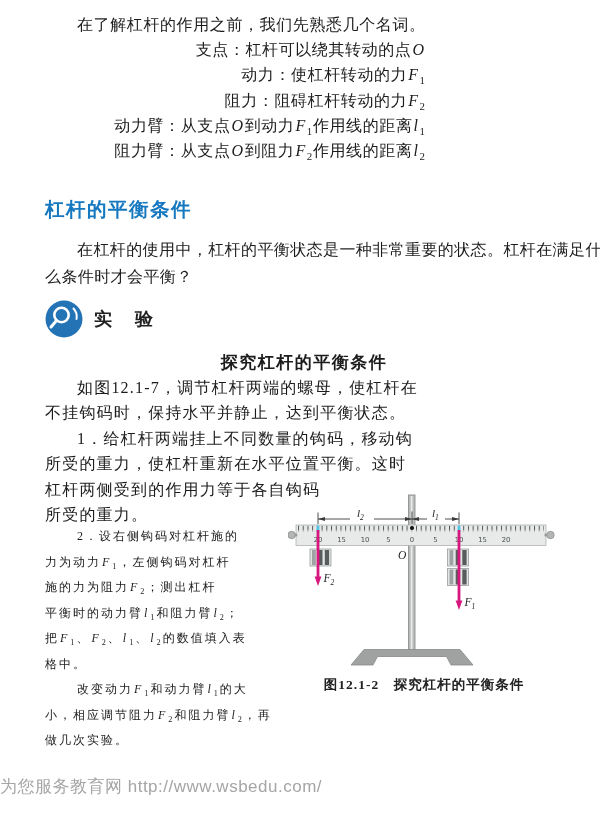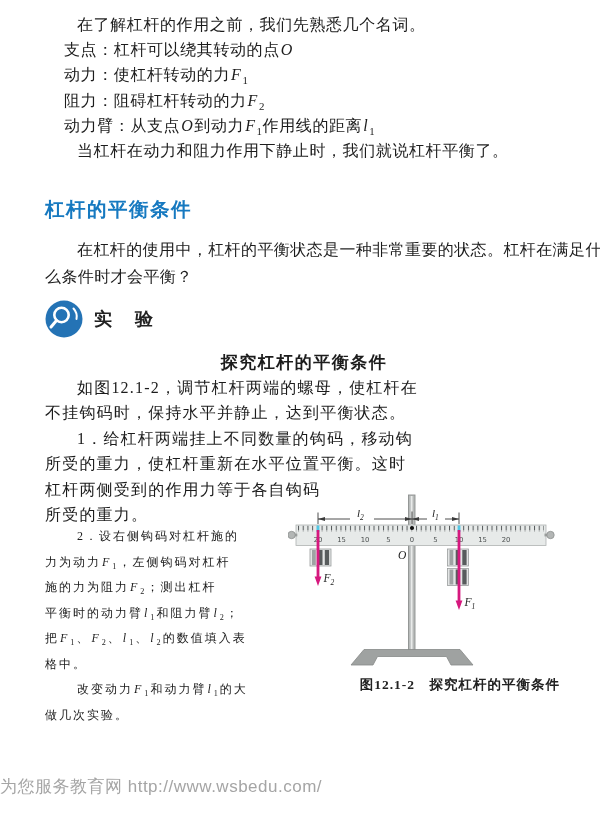--- a/index.html
+++ b/index.html
@@ -1,55 +1,55 @@
 <!DOCTYPE html>
 <html><head>
 <meta charset="utf-8">
 <style>
   html,body{margin:0;padding:0;background:#ffffff;}
   #page{position:relative;width:600px;height:815px;background:#ffffff;overflow:hidden;
         font-family:"Liberation Serif","DejaVu Serif",serif;color:#1c1c1c;
         border-bottom:3px solid #4c1d95;}
   .line{white-space:nowrap;}
-  .pad1{padding-left:19px;}
+  .pad1{padding-left:19px;text-align:right;}
   .pad2{padding-left:32px;}
   .var{font-family:"Liberation Serif","DejaVu Serif",serif;font-style:italic;padding:0 1px;}
   sub{font-size:68%;line-height:0;}
   
   .intro{position:absolute;left:45px;top:12px;font-size:16px;line-height:25.2px;letter-spacing:0.6px;}
   .sec-heading{position:absolute;left:45px;top:196px;font-size:19.5px;font-weight:bold;
                color:#1679c0;letter-spacing:1.5px;font-family:"Liberation Sans","DejaVu Sans",sans-serif;}
   .sec-intro{position:absolute;left:45px;top:237px;font-size:16px;line-height:26.5px;letter-spacing:0.4px;}
   .badge{position:absolute;left:45px;top:300px;display:flex;align-items:center;}
   .badge-label{font-size:18px;font-weight:bold;letter-spacing:9px;margin-left:11px;color:#222;
                font-family:"Liberation Sans","DejaVu Sans",sans-serif;}
   .subtitle{position:absolute;left:4px;top:351px;width:600px;text-align:center;
             font-size:17px;font-weight:bold;letter-spacing:1.5px;}
   .para-a{position:absolute;left:45px;top:375px;font-size:16px;line-height:25.4px;letter-spacing:1.2px;}
   .para-b{position:absolute;left:45px;top:524px;font-size:12px;line-height:25.5px;letter-spacing:2px;}
   .figure{position:absolute;left:288px;top:489px;width:272px;}
-  .figure-caption{margin-top:1px;text-align:right;font-size:13.5px;font-weight:bold;letter-spacing:1px;color:#222;}
+  .figure-caption{margin-top:1px;text-align:center;font-size:13.5px;font-weight:bold;letter-spacing:1px;color:#222;}
   .footer{position:absolute;left:0;top:775px;width:600px;text-align:left;
           font-family:"Liberation Sans","DejaVu Sans",sans-serif;font-size:17px;
           color:#a5a5a5;letter-spacing:0.5px;}
   svg text{font-family:"DejaVu Sans",sans-serif;}
   svg .ser{font-family:"Liberation Serif","DejaVu Serif",serif;font-style:italic;}
 </style>
 </head>
 <body>
 
 <div id="page">
 
   <div class="intro">
     <div class="line pad2">在了解杠杆的作用之前，我们先熟悉几个名词。</div>
     <div class="line pad1">支点：杠杆可以绕其转动的点<i class="var">O</i></div>
     <div class="line pad1">动力：使杠杆转动的力<i class="var">F</i><sub>1</sub></div>
     <div class="line pad1">阻力：阻碍杠杆转动的力<i class="var">F</i><sub>2</sub></div>
     <div class="line pad1">动力臂：从支点<i class="var">O</i>到动力<i class="var">F</i><sub>1</sub>作用线的距离<i class="var">l</i><sub>1</sub></div>
-    <div class="line pad2">当杠杆在动力和阻力作用下静止时，我们就说杠杆平衡了。</div>
+    <div class="line pad1">阻力臂：从支点<i class="var">O</i>到阻力<i class="var">F</i><sub>2</sub>作用线的距离<i class="var">l</i><sub>2</sub></div>
   </div>
 
   <div class="sec-heading">杠杆的平衡条件</div>
 
   <div class="sec-intro">
     <div class="line pad2">在杠杆的使用中，杠杆的平衡状态是一种非常重要的状态。杠杆在满足什</div>
     <div class="line">么条件时才会平衡？</div>
   </div>
 
   <div class="badge">
@@ -60,36 +60,37 @@
         <line x1="11.5" y1="20.5" x2="6" y2="27" stroke="#ffffff" stroke-width="3" stroke-linecap="round"></line>
         <path d="M28.5,8.5 A12,12 0 0 1 31.5,19" fill="none" stroke="#ffffff" stroke-width="2" stroke-linecap="round"></path>
       </svg>
     </span>
     <span class="badge-label">实 验</span>
   </div>
 
   <div class="subtitle">探究杠杆的平衡条件</div>
 
   <div class="para-a">
-    <div class="line pad2">如图12.1-2，调节杠杆两端的螺母，使杠杆在</div>
+    <div class="line pad2">如图12.1-7，调节杠杆两端的螺母，使杠杆在</div>
     <div class="line">不挂钩码时，保持水平并静止，达到平衡状态。</div>
     <div class="line pad2">1．给杠杆两端挂上不同数量的钩码，移动钩</div>
     <div class="line">所受的重力，使杠杆重新在水平位置平衡。这时</div>
     <div class="line">杠杆两侧受到的作用力等于各自钩码</div>
     <div class="line">所受的重力。</div>
   </div>
 
   <div class="para-b">
     <div class="line pad2">2．设右侧钩码对杠杆施的</div>
     <div class="line">力为动力<i class="var">F</i><sub>1</sub>，左侧钩码对杠杆</div>
     <div class="line">施的力为阻力<i class="var">F</i><sub>2</sub>；测出杠杆</div>
     <div class="line">平衡时的动力臂<i class="var">l</i><sub>1</sub>和阻力臂<i class="var">l</i><sub>2</sub>；</div>
     <div class="line">把<i class="var">F</i><sub>1</sub>、<i class="var">F</i><sub>2</sub>、<i class="var">l</i><sub>1</sub>、<i class="var">l</i><sub>2</sub>的数值填入表</div>
     <div class="line">格中。</div>
     <div class="line pad2">改变动力<i class="var">F</i><sub>1</sub>和动力臂<i class="var">l</i><sub>1</sub>的大</div>
+    <div class="line">小，相应调节阻力<i class="var">F</i><sub>2</sub>和阻力臂<i class="var">l</i><sub>2</sub>，再</div>
     <div class="line">做几次实验。</div>
   </div>
 
   <div class="figure">
     <svg width="272" height="182" viewBox="0 0 272 182">
       <defs>
         <pattern id="tickp" x="10" y="0" width="4.72" height="6" patternUnits="userSpaceOnUse">
           <rect x="0" y="0" width="1" height="5.5" fill="#54585a"></rect>
         </pattern>
         <g id="weight">

